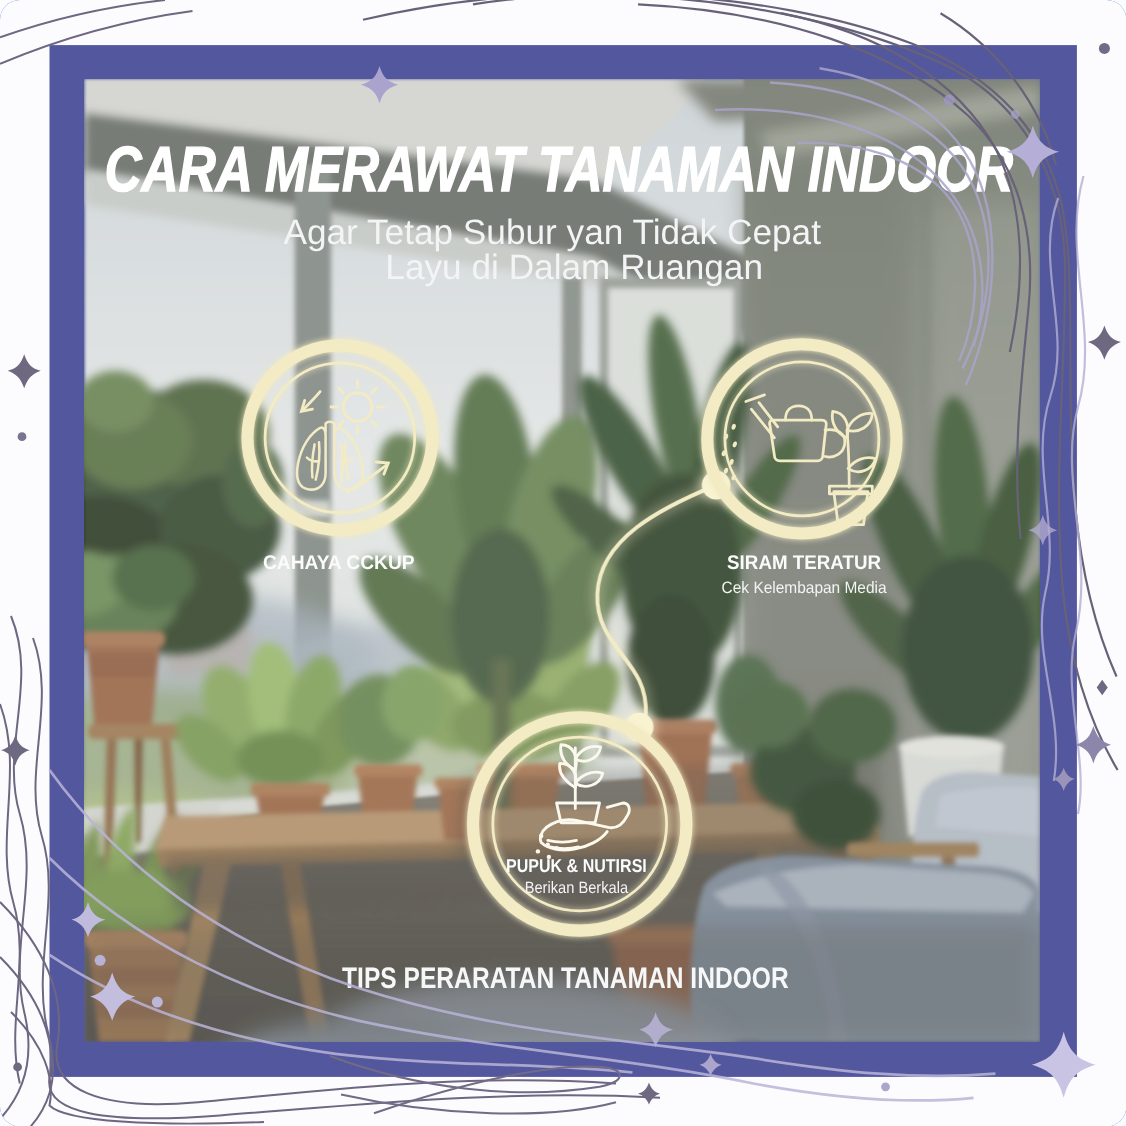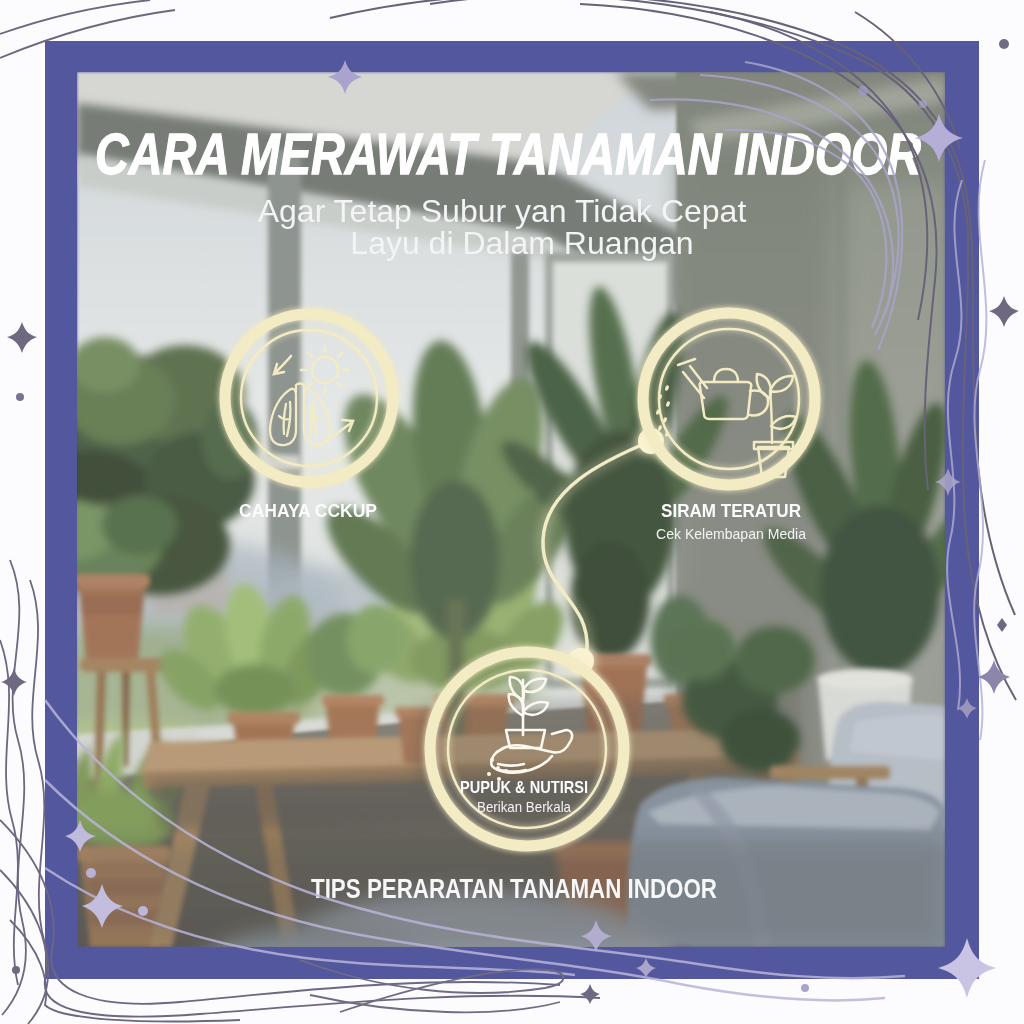--- a/index.html
+++ b/index.html
@@ -1,17 +1,17 @@
 <!DOCTYPE html>
 <html><head>
 <meta charset="utf-8">
 <style>
   html,body{margin:0;padding:0;background:#fcfbfe;}
   .stage{position:relative;width:1024px;height:1024px;overflow:hidden;background:#1d4ed8;
-         font-family:"Liberation Sans", sans-serif;}
+         font-family:"Liberation Sans", sans-serif;border-radius:18px;}
   svg{display:block}
 </style>
 </head>
 <body>
 <div class="stage">
 <svg width="1024" height="1024" viewBox="0 0 1024 1024" xmlns="http://www.w3.org/2000/svg">
 <defs>
   <clipPath id="photoClip">
           <rect x="77" y="72" width="868" height="875"></rect>
         </clipPath>

